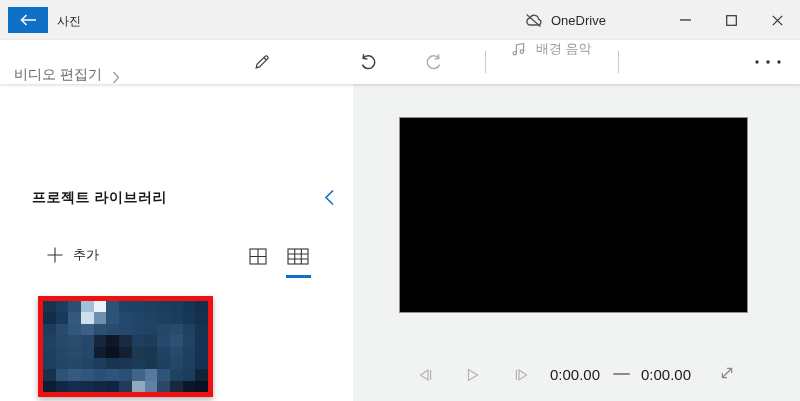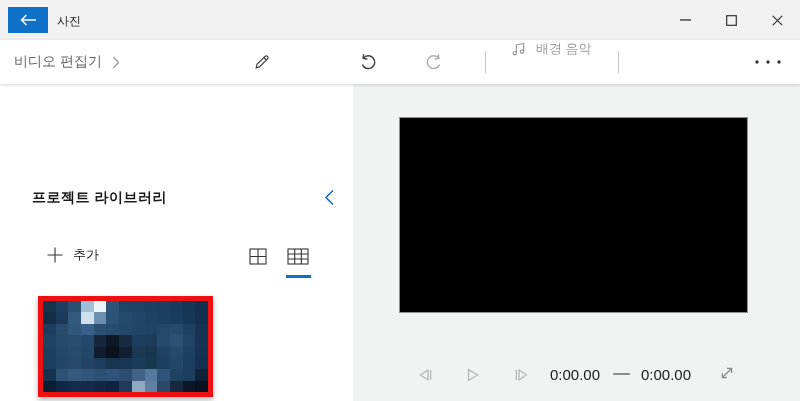--- a/index.html
+++ b/index.html
@@ -41,21 +41,21 @@
 
   
   .toolbar {
     position:absolute; left:0; top:40px; width:800px; height:44px;
     background:#ffffff;
     box-shadow:0 1px 3px rgba(0,0,0,0.16);
     z-index:5;
   }
   .breadcrumb {
     position:absolute; left:14px; top:0; height:44px;
-    display:flex; align-items:center; gap:10px;
+    display:flex; align-items:flex-end; gap:10px;
   }
   .crumb-root { font-size:14px; color:#666666; cursor:pointer; }
   .crumb-current {
     position:relative; font-size:14px; color:#191919; padding:0 2px 0 2px;
     cursor:pointer;
   }
   .crumb-current::after {
     content:""; position:absolute; left:0; right:0; bottom:-10px; height:3px;
     background:var(--accent,#0f70c8);
   }
@@ -143,20 +143,29 @@
 <div class="titlebar">
   <div class="back-btn">
     <span>
       <svg width="17" height="12" viewBox="0 0 17 12">
         <path d="M16 6 H1.5 M6.5 1 L1.5 6 L6.5 11" stroke="#ffffff" stroke-width="1.5" fill="none"></path>
       </svg>
     </span>
   </div>
   <div class="app-title">사진</div>
 
+  <div class="onedrive">
+    <span>
+      <svg width="19" height="15" viewBox="0 0 19 15">
+        <path d="M5.6 12 h8.6 a2.8 2.8 0 0 0 0.4 -5.55 A4.4 4.4 0 0 0 6.1 5.1 A3.5 3.5 0 0 0 5.6 12 Z" fill="none" stroke="#4f4f4f" stroke-width="1.3"></path>
+        <line x1="2.6" y1="1.4" x2="16.4" y2="13.4" stroke="#4f4f4f" stroke-width="1.3"></line>
+      </svg>
+    </span>
+    <span>OneDrive</span>
+  </div>
 
   <div class="win-controls">
     <div class="win-btn">
       <span>
         <svg width="11" height="2" viewBox="0 0 11 2">
             <rect width="11" height="1.3" y="0.3" fill="#333333"></rect>
           </svg>
       </span>
     </div>
     <div class="win-btn">

